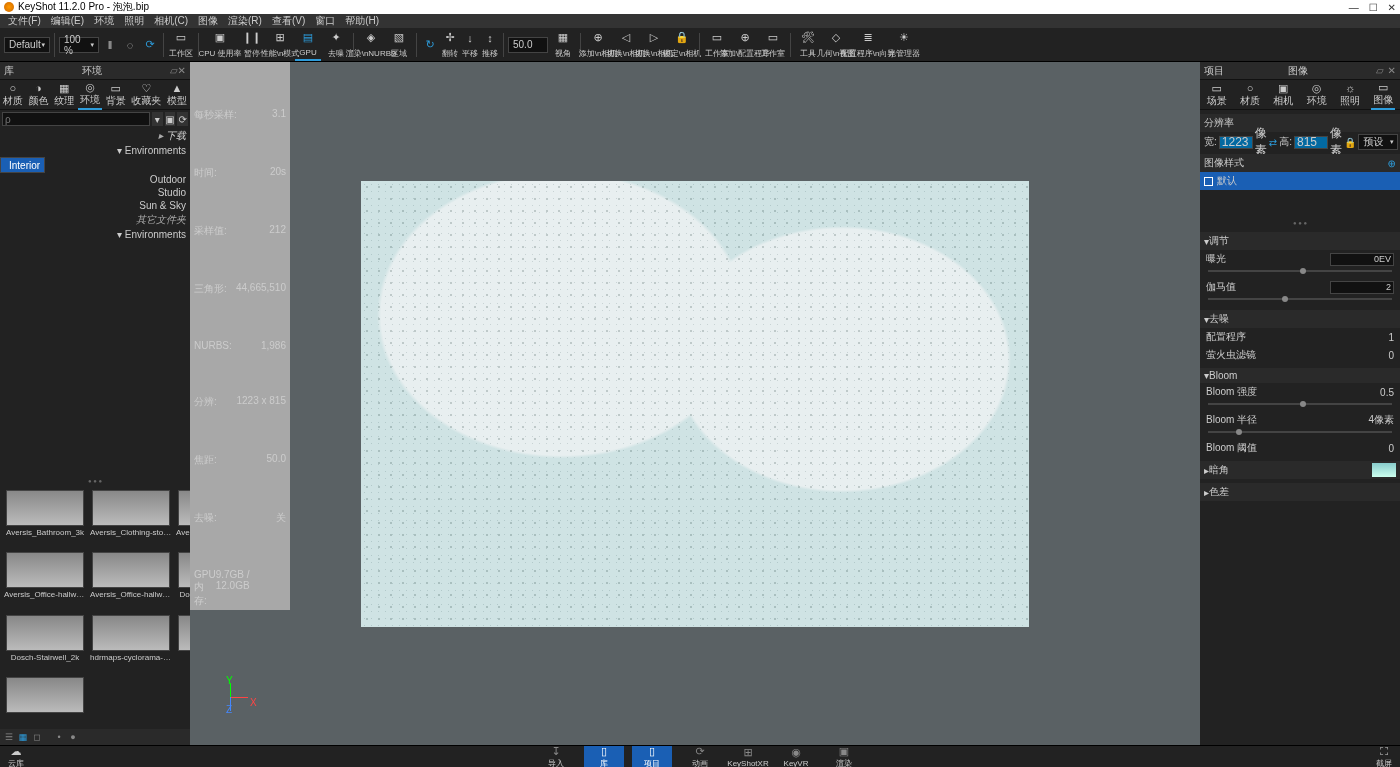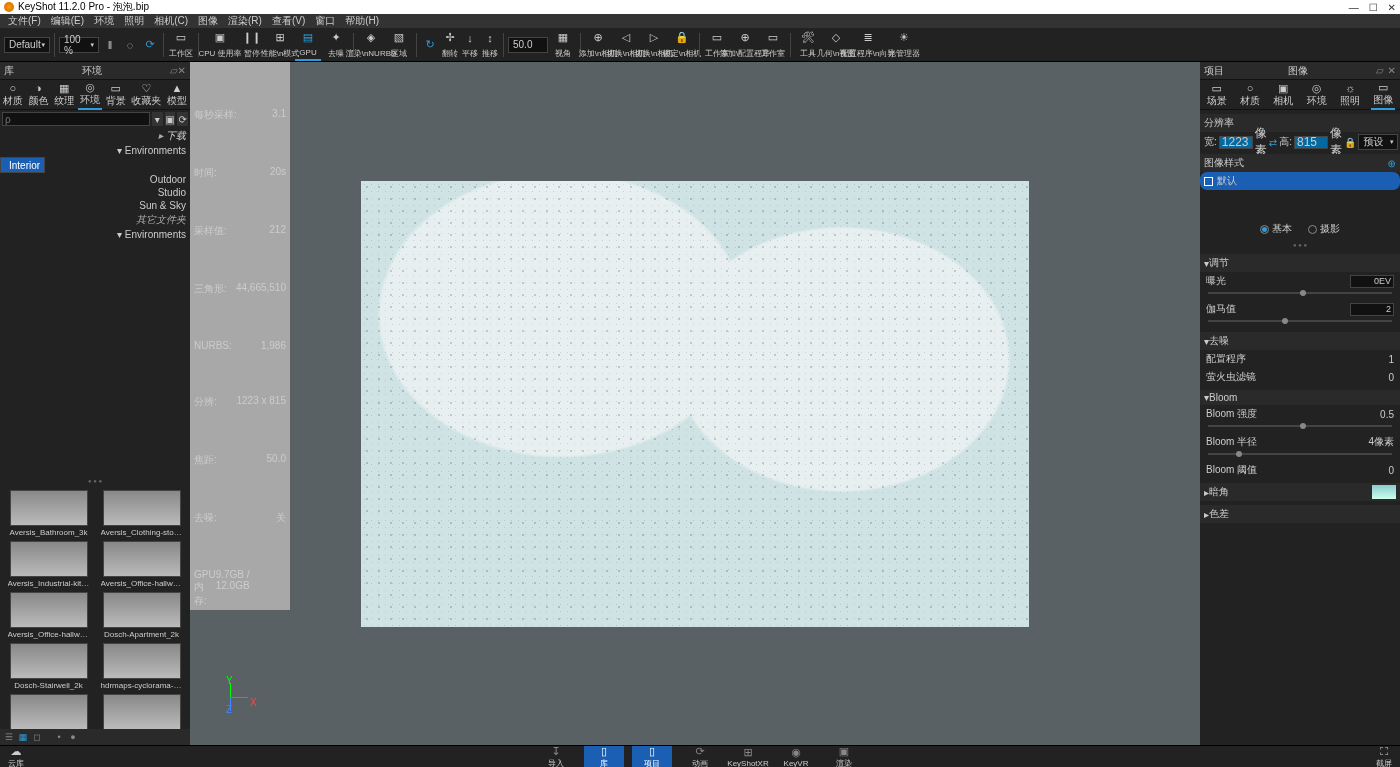--- a/index.html
+++ b/index.html
@@ -34,21 +34,21 @@
 .search { height: 18px; display: flex; align-items: center; padding: 2px; gap: 2px; }
 .search input { flex: 1; background: #111; border: 1px solid #444; color: #ccc; height: 14px; padding: 0 12px 0 2px; }
 .search .icon-btn { width: 14px; height: 14px; background: #333; display: flex; align-items: center; justify-content: center; cursor: pointer; }
 .tree { flex: none; height: 112px; overflow: auto; font-size: 10px; }
 .tree .row { padding: 1px 4px; cursor: pointer; text-align: right; }
 .tree .row.hdr { font-style: italic; color: #aaa; }
 .tree .row.sel { background: #1a5fb4; color: #fff; }
 .tree .row.lvl1 { padding-left: 12px; }
 .tree .row.lvl2 { padding-left: 8px; }
 .dots { text-align: center; color: #666; font-size: 6px; padding: 2px 0; }
-.thumbs { flex: 1; overflow: auto; padding: 4px; display: grid; grid-template-columns: 1fr 1fr; gap: 4px; }
+.thumbs { flex: 1; overflow: auto; padding: 4px; display: grid; grid-template-columns: 1fr 1fr 1fr; gap: 4px; }
 .thumb { display: flex; flex-direction: column; align-items: center; cursor: pointer; }
 .thumb .img { width: 78px; height: 36px; background: linear-gradient(#888,#bbb); border: 1px solid #444; }
 .thumb .cap { font-size: 8px; margin-top: 2px; text-align: center; overflow: hidden; white-space: nowrap; text-overflow: ellipsis; width: 82px; }
 .lib-foot { height: 16px; background: #2a2a2a; display: flex; align-items: center; padding: 0 4px; gap: 4px; }
 .lib-foot .b { width: 10px; height: 10px; display: flex; align-items: center; justify-content: center; color: #888; cursor: pointer; font-size: 9px; }
 .lib-foot .b.active { color: #2d9cdb; }
 
 .center { flex: 1; background: #5a6164; position: relative; display: flex; flex-direction: column; }
 .stats { position: absolute; top: 0; left: 0; width: 100px; background: #a8a8a8; color: #333; font-size: 9px; padding: 2px 4px; z-index: 2; }
 .stats .row { display: flex; margin-top: 44px; }
@@ -66,29 +66,29 @@
 .gizmo .zl { position: absolute; left: 10px; top: 22px; width: 1px; height: 14px; background: #48f; }
 
 .right { width: 200px; background: #222; display: flex; flex-direction: column; font-size: 10px; }
 .right .panel-head .corner { margin-left: 4px; }
 .res-row { height: 16px; display: flex; align-items: center; padding: 0 4px; gap: 2px; margin-top: 2px; }
 .res-row .lab { width: 14px; }
 .res-row input { width: 34px; background: #0369a1; border: 1px solid #444; color: #ccc; height: 13px; font-size: 12px; text-align: left; padding: 0 2px; }
 .res-row .unit { font-size: 12px; }
 .res-row .ic { width: 14px; height: 14px; display: flex; align-items: center; justify-content: center; color: #2d9cdb; cursor: pointer; }
 .hdr-row { background: #2a2a2a; padding: 2px 4px; margin-top: 4px; display: flex; align-items: center; }
-.list-sel { background: #1a5fb4; padding: 2px 4px; display: flex; align-items: center; gap: 4px; border-radius: 7px; }
+.list-sel { background: #1a5fb4; padding: 2px 4px; display: flex; align-items: center; gap: 4px; }
 .list-sel .chk { width: 9px; height: 9px; border: 1px solid #fff; background: #1a5fb4; }
 .radio-row { display: flex; justify-content: center; gap: 16px; padding: 4px 0; }
 .radio-row label { display: flex; align-items: center; gap: 3px; cursor: pointer; }
 .radio-row .r { width: 9px; height: 9px; border-radius: 50%; border: 1px solid #888; display: inline-flex; align-items: center; justify-content: center; }
 .radio-row .r.on::after { content: ""; width: 5px; height: 5px; border-radius: 50%; background: #2d9cdb; }
 .prop-row { display: flex; align-items: center; padding: 2px 6px; gap: 4px; }
 .prop-row .name { flex: 1; }
-.prop-row input { width: 44px; background: #111; border: 1px solid #444; color: #ccc; height: 13px; font-size: 9px; text-align: right; padding: 0 2px; }
+.prop-row input { width: 64px; background: #111; border: 1px solid #444; color: #ccc; height: 13px; font-size: 9px; text-align: right; padding: 0 2px; }
 .prop-row.disabled { color: #555; }
 .slider { height: 6px; margin: 0 8px 4px 8px; position: relative; }
 .slider::before { content: ""; position: absolute; left: 0; right: 0; top: 2px; height: 2px; background: #444; }
 .slider .knob { position: absolute; top: 0; width: 6px; height: 6px; border-radius: 50%; background: #888; }
 
 .bottombar { height: 22px; background: #222; border-top: 1px solid #000; display: flex; align-items: center; padding: 0 8px; }
 .bottombar .leftb { display: flex; flex-direction: column; align-items: center; cursor: pointer; }
 .bottombar .leftb .ico { font-size: 11px; }
 .bottombar .leftb .lbl { font-size: 8px; }
 .bottombar .mid { margin-left: auto; margin-right: auto; display: flex; gap: 8px; }
@@ -464,30 +464,20 @@
     </div>
     <div class="hdr-row">
         <span>图像样式</span>
         <span style="margin-left:auto;color:#2d9cdb;cursor:pointer">⊕</span>
       </div>
     <div class="list-sel">
         <span class="chk"></span>
         <span>默认</span>
       </div>
     <div style="height:28px"></div>
-    <div class="radio-row">
-      <label>
-          <span class="r on"></span>
-          <span>基本</span>
-        </label>
-      <label>
-          <span class="r"></span>
-          <span>摄影</span>
-        </label>
-    </div>
     <div class="dots">● ● ●</div>
     <div class="hdr-row">▾ <span>调节</span></div>
     <div class="prop-row">
         <span class="name">曝光</span>
         <input value="0EV" style="">
       </div>
     <div class="slider">
         <span class="knob" style="left:50%"></span>
       </div>
     <div class="prop-row">

